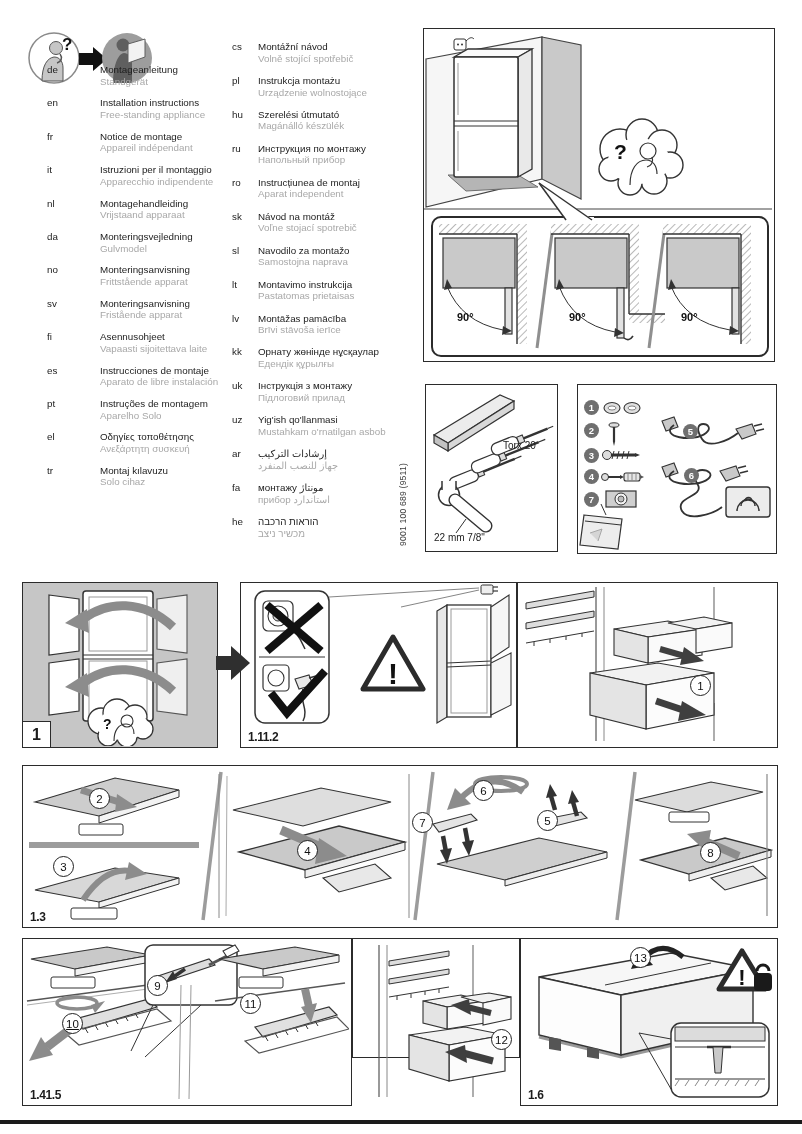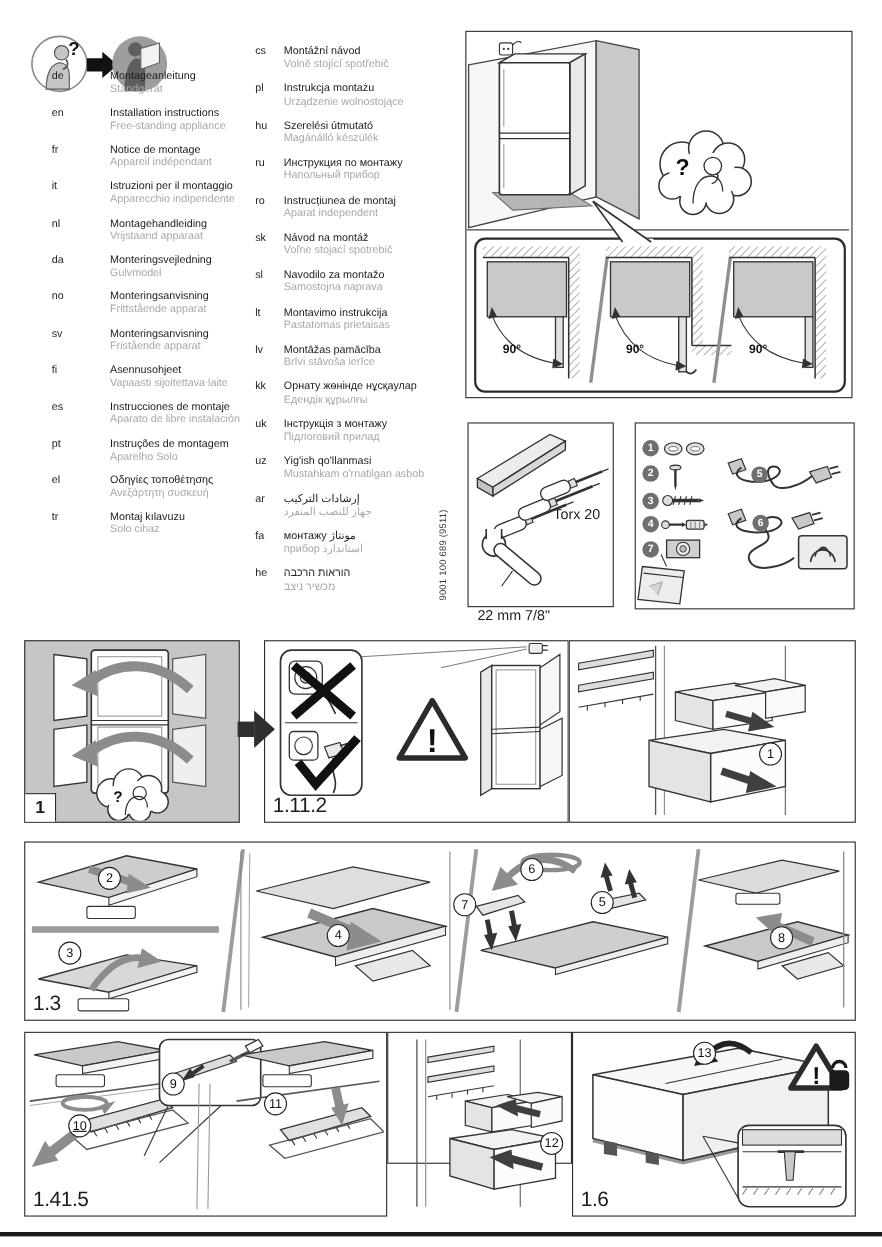--- a/index.html
+++ b/index.html
@@ -22,35 +22,35 @@
   
   .part-number{position:absolute;left:357px;top:499px;width:92px;height:11px;
     font-size:8.6px;color:#3d3d3d;text-align:center;white-space:nowrap;
     transform:rotate(-90deg);letter-spacing:.2px;}
   
   .step-badge{position:absolute;width:21px;height:21px;border:1.3px solid #222;border-radius:50%;
     background:#fff;display:flex;align-items:center;justify-content:center;
     font-size:11.5px;color:#111;z-index:6;box-sizing:border-box;}
   .part-badge{position:absolute;width:15px;height:15px;border-radius:50%;background:#6f6f6f;color:#fff;
     display:flex;align-items:center;justify-content:center;font-size:9.5px;font-weight:bold;z-index:6;}
-  .panel-label{position:absolute;left:7px;bottom:3px;font-weight:normal;font-size:19px;
+  .panel-label{position:absolute;left:7px;bottom:3px;font-weight:bold;font-size:12px;
     letter-spacing:-.4px;z-index:6;}
   .label-box{position:absolute;left:0;bottom:0;width:27px;height:25px;background:#fff;
     border-top:1.6px solid #2b2b2b;border-right:1.6px solid #2b2b2b;display:flex;align-items:center;
     justify-content:center;font-weight:bold;font-size:16px;z-index:6;}
   
   .box90{position:absolute;left:7px;top:187px;width:338px;height:141px;border:2px solid #2b2b2b;
     border-radius:10px;box-sizing:border-box;background:#fff;}
   
   .next-arrow{position:absolute;left:216px;top:646px;width:34px;height:34px;z-index:7;}
   .next-arrow .shaft{position:absolute;left:0;top:10px;width:15px;height:14px;background:#2f2f2f;}
   .next-arrow .head{position:absolute;left:15px;top:0;width:0;height:0;
     border-top:17px solid transparent;border-bottom:17px solid transparent;border-left:19px solid #2f2f2f;}
   .footer-rule{position:absolute;left:0;top:1120px;width:802px;height:4px;background:#1b1b1b;}
-  .tool-label{position:absolute;font-size:13px;color:#222;white-space:nowrap;z-index:6;margin-top:20px;}
+  .tool-label{position:absolute;font-size:10px;color:#222;white-space:nowrap;z-index:6;}
 </style>
 </head>
 <body>
 
 <div class="page">
 
   <div class="abs" style="left:27px;top:30px;">
     <svg width="125" height="58" viewBox="0 0 125 58">
       <g>
         <circle cx="27" cy="28" r="25" fill="#fff" stroke="#8a8a8a" stroke-width="1.5"></circle>

